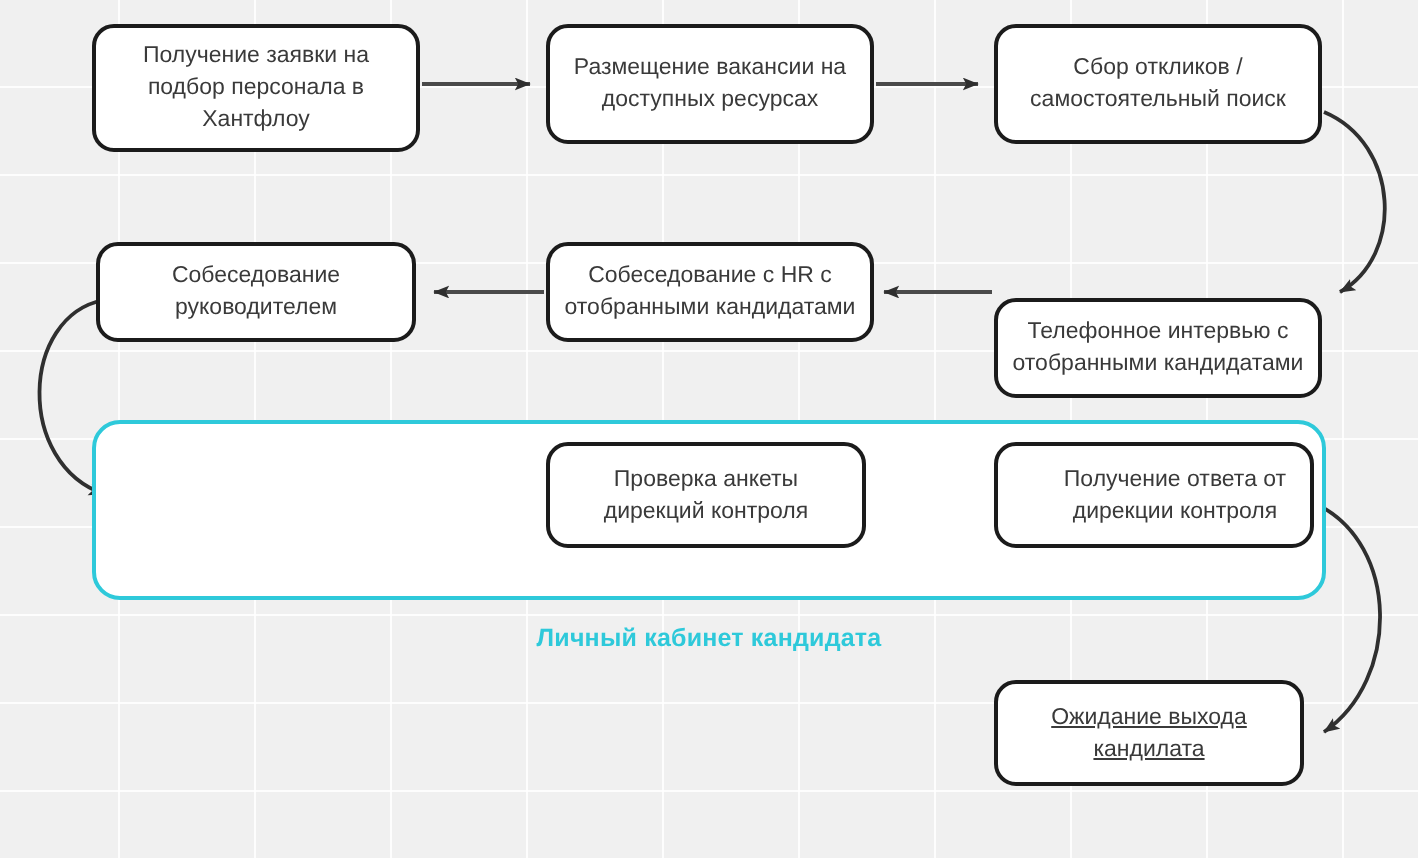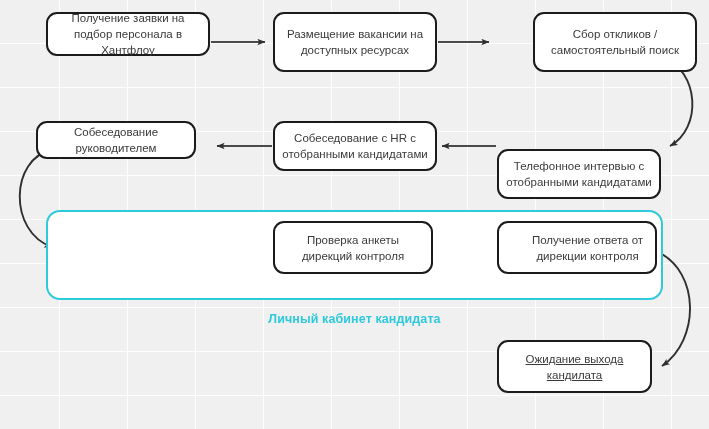--- a/index.html
+++ b/index.html
@@ -97,41 +97,41 @@
 
     <line x1="434" y1="247" x2="489" y2="247" stroke="#2f2f2f" stroke-width="1.9" marker-end="url(#arrow)"></line>
 
     <path d="M 658 252 C 700 272, 700 340, 662 366" fill="none" stroke="#2f2f2f" stroke-width="1.9" marker-end="url(#arrow)"></path>
   </svg>
 
   <div class="group-box" style="left:46px; top:210px; width:617px; height:90px;"></div>
 
   <div class="group-label" style="left:46px; top:284px; width:617px;">Личный кабинет кандидата</div>
 
-  <div class="node" style="left:46px; top:12px; width:164px; height:44px;">
+  <div class="node" style="left:46px; top:12px; width:164px; height:64px;">
     <span>Получение заявки на подбор персонала в Хантфлоу</span>
   </div>
 
   <div class="node" style="left:273px; top:12px; width:164px; height:60px;justify-content:flex-end;">
     <span>Размещение вакансии на доступных ресурсах</span>
   </div>
 
-  <div class="node" style="left:497px; top:12px; width:164px; height:60px;margin-left:36px;">
+  <div class="node" style="left:497px; top:12px; width:164px; height:60px;">
     <span>Сбор откликов / самостоятельный поиск</span>
   </div>
 
   <div class="node" style="left:497px; top:121px; width:164px; height:50px;margin-top:28px;">
     <span>Телефонное интервью с отобранными кандидатами</span>
   </div>
 
   <div class="node" style="left:273px; top:121px; width:164px; height:50px;">
     <span>Собеседование с HR с отобранными кандидатами</span>
   </div>
 
-  <div class="node" style="left:36px; top:121px; width:160px; height:38px;">
+  <div class="node" style="left:48px; top:121px; width:160px; height:50px;">
     <span>Собеседование руководителем</span>
   </div>
 
 
   <div class="node" style="left:273px; top:221px; width:160px; height:53px;">
     <span>Проверка анкеты дирекций контроля</span>
   </div>
 
   <div class="node" style="left:497px; top:221px; width:160px; height:53px;padding-left:28px;">
     <span>Получение ответа от дирекции контроля</span>

